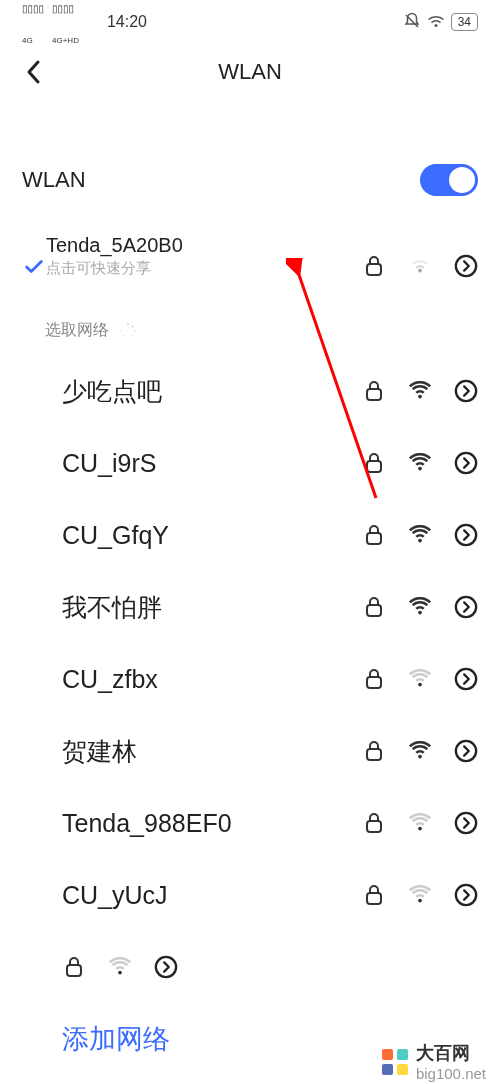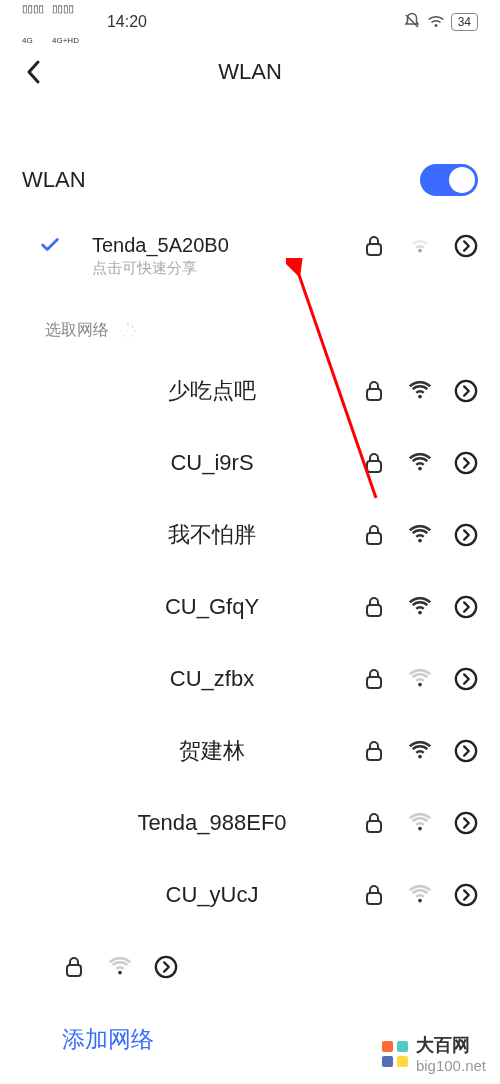--- a/index.html
+++ b/index.html
@@ -62,24 +62,23 @@
     .toggle::after {
       content: '';
       position: absolute;
       right: 3px; top: 3px;
       width: 26px; height: 26px;
       background: #fff;
       border-radius: 50%;
     }
     .connected-row {
       display: flex;
-      align-items: flex-start;
+      align-items: flex-end;
       padding: 10px 22px 18px;
-      gap: 30px;
-      margin-left: 16px;
+      gap: 0;
     }
     .check { width: 24px; display: flex; align-items: center; justify-content: center; }
     .conn-text { flex: 1; }
     .conn-name { font-size: 20px; color: #222; }
     .conn-sub { font-size: 15px; color: #aaa; margin-top: 2px; }
     .row-icons { display: flex; align-items: center; gap: 22px; }
     .ic { width: 24px; height: 24px; display: flex; align-items: center; justify-content: center; }
     .section-hdr {
       display: flex;
       align-items: center;
@@ -90,38 +89,38 @@
       margin-left: 23px;
     }
     .spinner { width: 18px; height: 18px; opacity: 0.4; }
     .net-list { }
     .net-row {
       display: flex;
       align-items: center;
       padding: 0 22px 0 62px;
       height: 72px;
     }
-    .net-name { flex: 1; font-size: 22px; color: #222; text-align: center; }
+    .net-name { flex: 1; font-size: 25px; color: #222; }
     .add-row {
       padding: 0 22px 0 62px;
       height: 72px;
       display: flex;
       align-items: center;
-      font-size: 23px;
+      font-size: 27px;
       color: #3B6CFF;
     }
     .arrow-overlay {
       position: absolute;
       left: 286px;
       top: 258px;
       pointer-events: none;
     }
     .watermark {
       position: absolute;
-      bottom: 10px;
+      bottom: 2px;
       right: 14px;
       display: flex;
       align-items: center;
       gap: 6px;
     }
     .wm-logo { width: 30px; height: 30px; }
     .wm-text { font-size: 18px; font-weight: 700; color: #333; }
     .wm-sub { font-size: 15px; color: #999; display: block; }
     .wifi-weak { opacity: 0.45; }
   </style>
@@ -268,21 +267,21 @@
         </span>
         <span class="ic">
           <svg width="26" height="26" viewBox="0 0 26 26" fill="none" stroke="#222" stroke-width="2.5">
             <circle cx="13" cy="13" r="11"></circle>
             <path d="M11 8l5 5-5 5" stroke-linecap="round" stroke-linejoin="round"></path>
           </svg>
         </span>
       </div>
     </div>
     <div class="net-row">
-      <span class="net-name">我不怕胖</span>
+      <span class="net-name">CU_GfqY</span>
       <div class="row-icons">
         <span class="ic">
           <svg width="20" height="24" viewBox="0 0 20 24" fill="none" stroke="#333" stroke-width="2">
             <rect x="3" y="10" width="14" height="11" rx="3"></rect>
             <path d="M6 10V7a4 4 0 0 1 8 0v3"></path>
           </svg>
         </span>
         <span class="ic">
           <svg width="26" height="20" viewBox="0 0 26 20" fill="#333">
             <path d="M13 18a2 2 0 1 0 0-4 2 2 0 0 0 0 4z"></path>
@@ -293,21 +292,21 @@
         </span>
         <span class="ic">
           <svg width="26" height="26" viewBox="0 0 26 26" fill="none" stroke="#222" stroke-width="2.5">
             <circle cx="13" cy="13" r="11"></circle>
             <path d="M11 8l5 5-5 5" stroke-linecap="round" stroke-linejoin="round"></path>
           </svg>
         </span>
       </div>
     </div>
     <div class="net-row">
-      <span class="net-name">CU_GfqY</span>
+      <span class="net-name">我不怕胖</span>
       <div class="row-icons">
         <span class="ic">
           <svg width="20" height="24" viewBox="0 0 20 24" fill="none" stroke="#333" stroke-width="2">
             <rect x="3" y="10" width="14" height="11" rx="3"></rect>
             <path d="M6 10V7a4 4 0 0 1 8 0v3"></path>
           </svg>
         </span>
         <span class="ic">
           <svg width="26" height="20" viewBox="0 0 26 20" fill="#333">
             <path d="M13 18a2 2 0 1 0 0-4 2 2 0 0 0 0 4z"></path>

